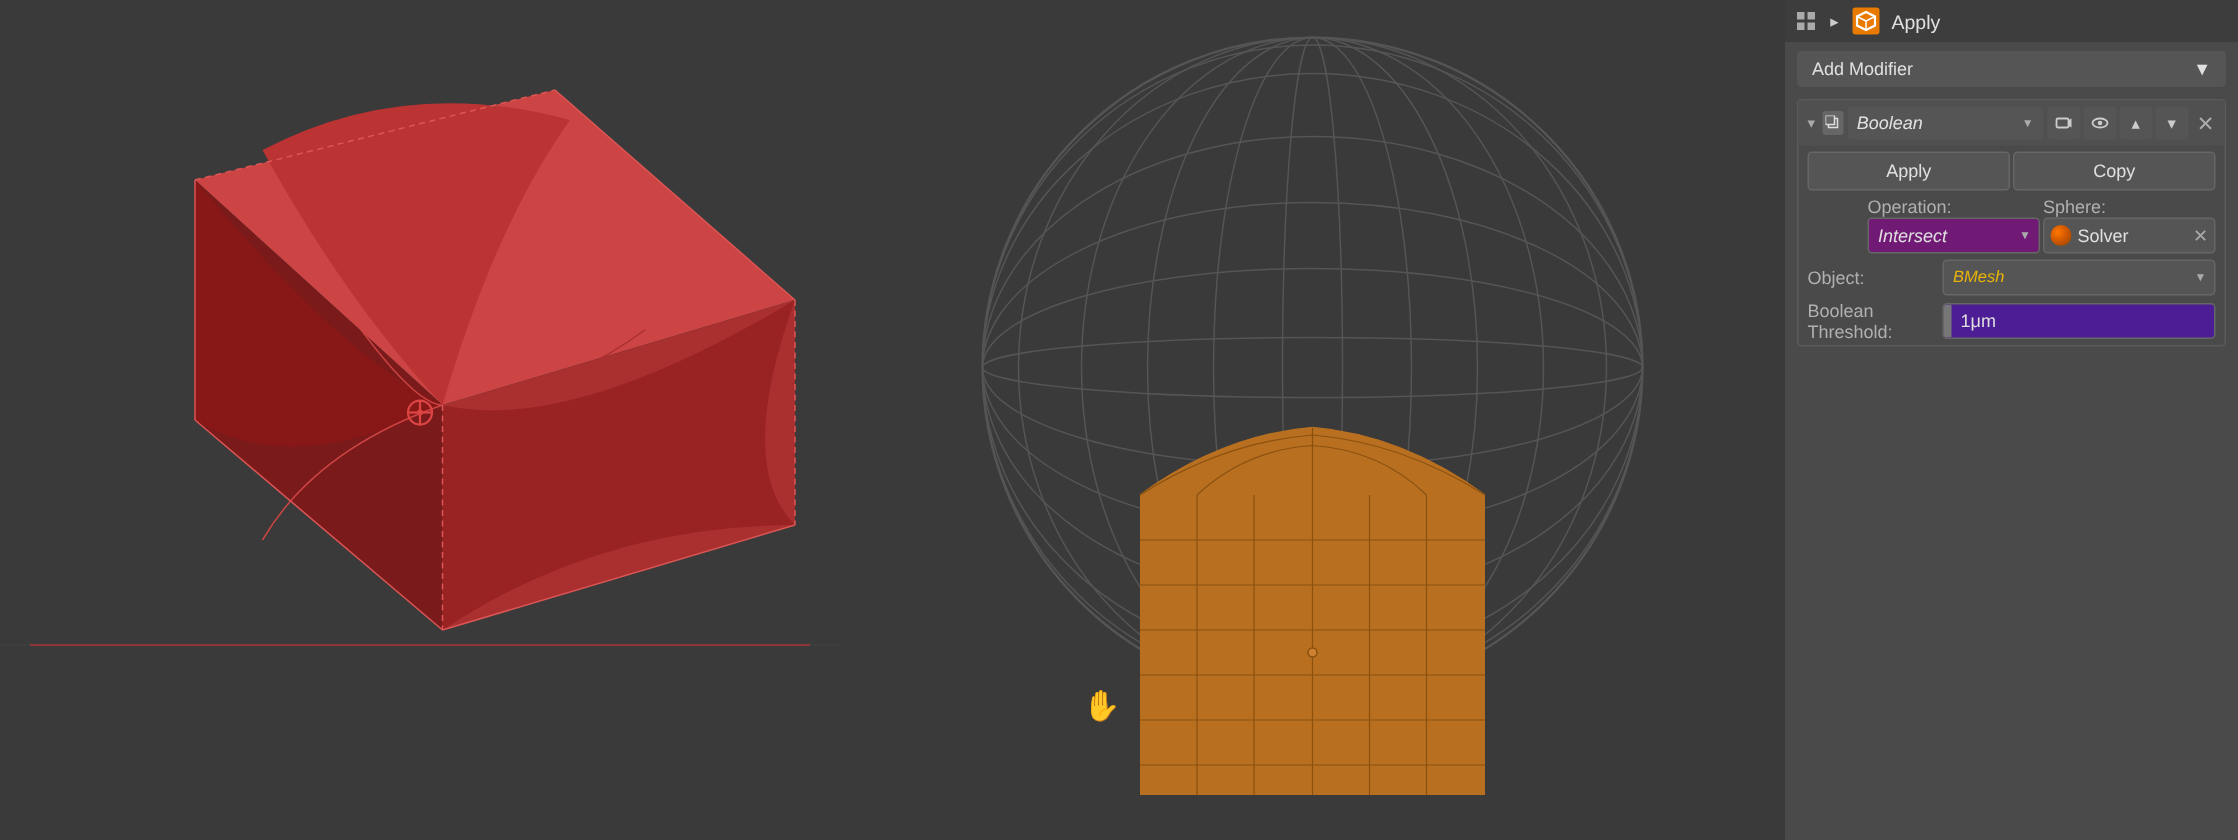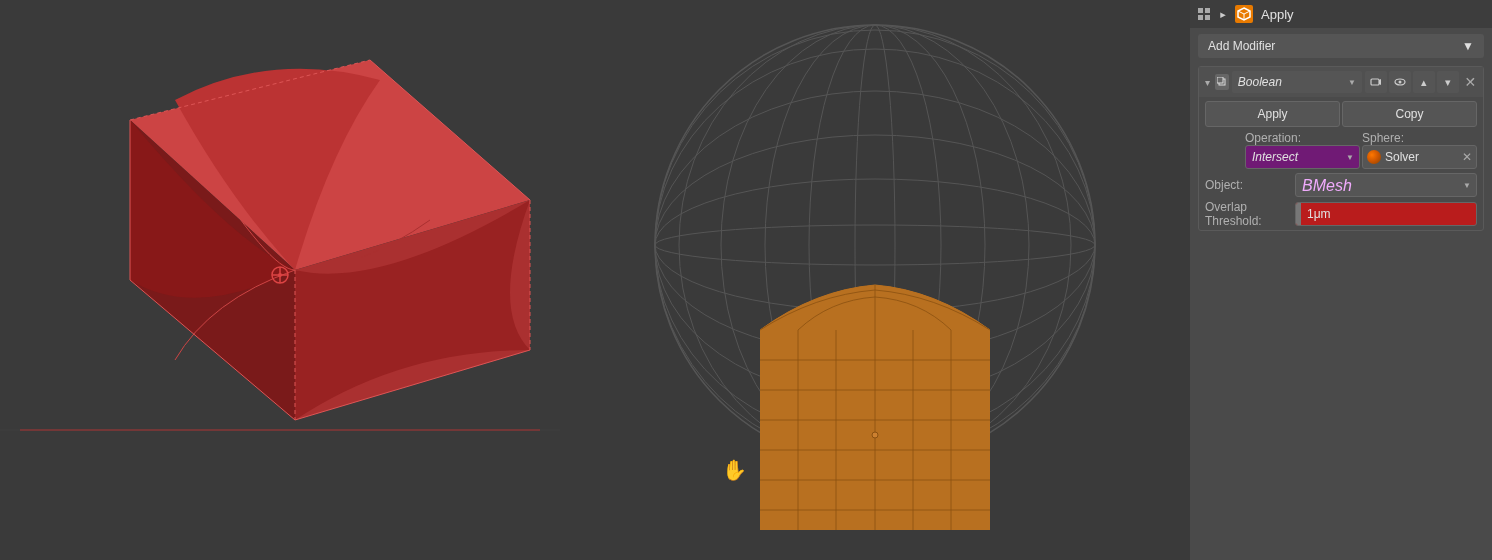--- a/index.html
+++ b/index.html
@@ -285,21 +285,21 @@
       cursor: pointer;
       background: none;
       border: none;
       padding: 0;
     }
 
     
     .threshold-field {
       display: flex;
       align-items: center;
-      background: #b91c1c;
+      background: #4c1d95;
       border: 1px solid #666;
       border-radius: 3px;
       height: 24px;
       overflow: hidden;
     }
 
     .threshold-slider-track {
       width: 5px;
       height: 100%;
       background: #777;
@@ -520,30 +520,30 @@
             <span class="object-name">Solver</span>
             <button class="field-clear-btn">✕</button>
           </div>
         </div>
       </div>
 
       <div class="prop-row">
         <div class="prop-label">Object:</div>
         <div class="prop-control">
           <div class="select-wrapper">
-            <select style="width:100%;background:#555;border:1px solid #666;color:#f0abfc;font-size:16px;padding:2px 6px;border-radius:3px;height:24px;appearance:none;-webkit-appearance:none;">
+            <select style="width:100%;background:#555;border:1px solid #666;color:#eab308;font-size:11px;padding:2px 6px;border-radius:3px;height:24px;appearance:none;-webkit-appearance:none;">
               <option>BMesh</option>
               <option>Exact</option>
             </select>
           </div>
         </div>
       </div>
 
       <div class="prop-row">
-        <div class="prop-label">Overlap Threshold:</div>
+        <div class="prop-label">Boolean Threshold:</div>
         <div class="prop-control">
           <div class="threshold-field">
             <div class="threshold-slider-track"></div>
             <span class="threshold-value" style="padding-left:6px;">1μm</span>
           </div>
         </div>
       </div>
 
     </div>
   </div>

